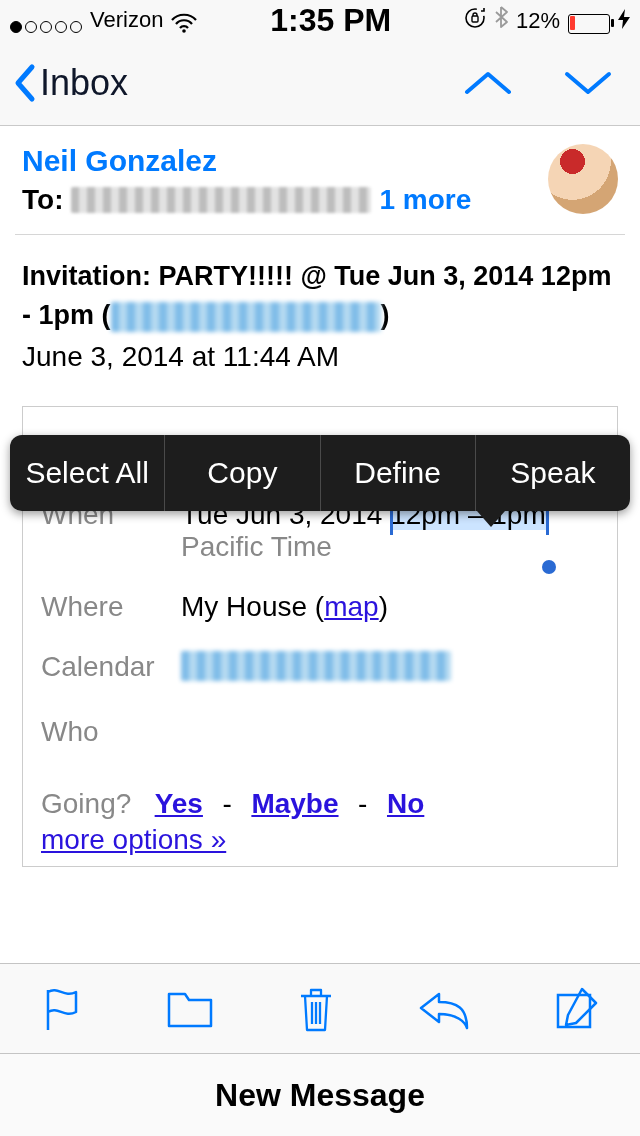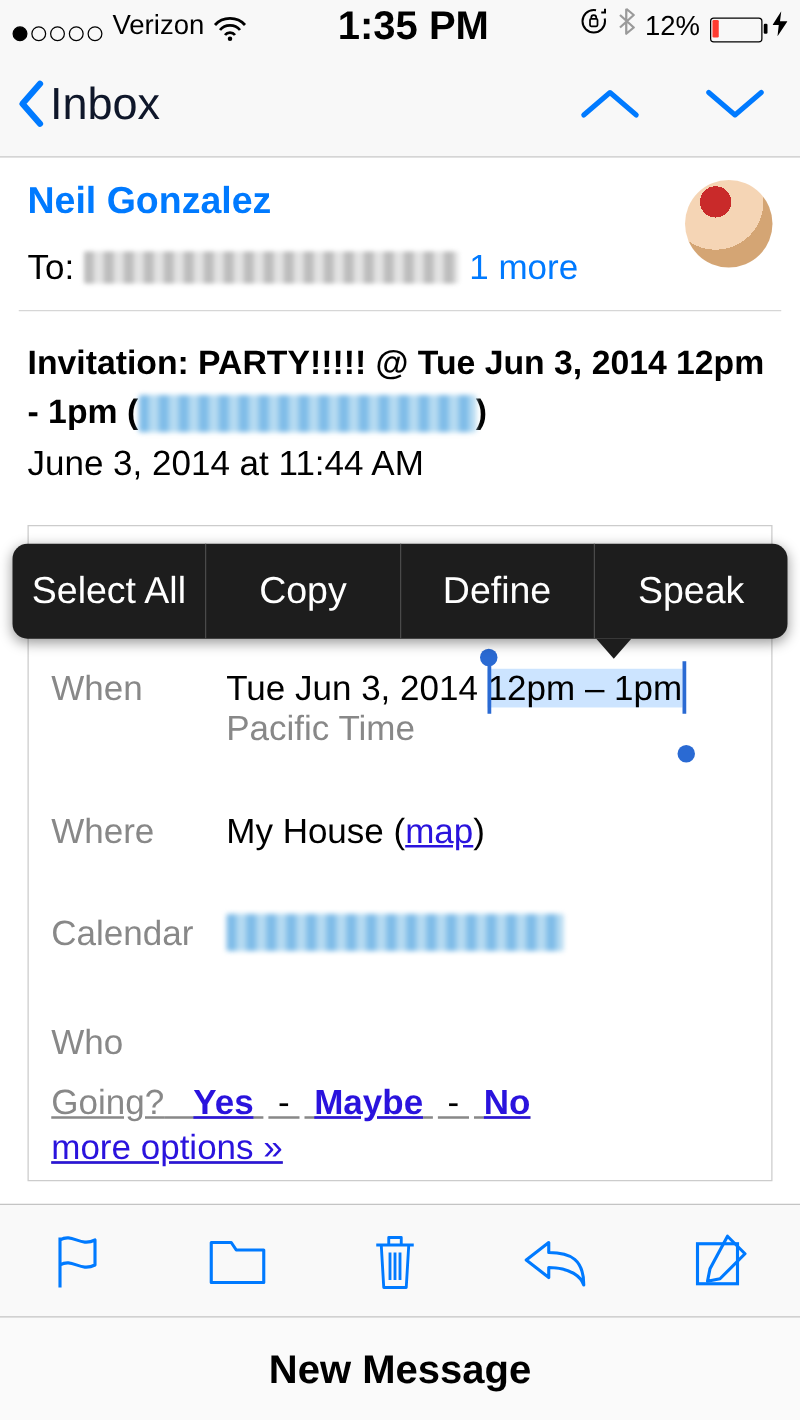--- a/index.html
+++ b/index.html
@@ -22,48 +22,48 @@
   .nav-bar{background:#f8f8f8;border-bottom:1px solid #c9c9c9;height:85px;display:flex;align-items:center;justify-content:space-between;padding:0 12px;}
   .back-btn{display:flex;align-items:center;color:#0f172a;font-size:36px;font-weight:400;gap:2px;}
   .chev-back svg{display:block;}
   .nav-arrows{display:flex;gap:50px;padding-right:15px;}
   .nav-arrows svg{display:block;}
 
   .msg-header{padding:18px 22px 18px 22px;}
   .from-row{display:flex;justify-content:space-between;align-items:flex-start;}
   .from-name{color:#007aff;font-size:30px;font-weight:700;}
   .avatar{width:70px;height:70px;border-radius:50%;background:radial-gradient(circle at 35% 25%,#c92a2a 0 18%,#f5d5b5 18% 55%,#d4a574 55% 100%);position:relative;overflow:hidden;}
-  .to-row{font-size:28px;color:#000;margin-top:20px;display:flex;align-items:center;gap:8px;flex-wrap:wrap;}
+  .to-row{font-size:28px;color:#000;margin-top:6px;display:flex;align-items:center;gap:8px;flex-wrap:wrap;font-weight:bold;}
   .to-label{color:#000;}
   .redact{display:inline-block;height:26px;width:300px;background-image:linear-gradient(90deg,#bdbdbd 0 8px,#e2e2e2 8px 16px);background-size:16px 100%;filter:blur(1.5px);border-radius:2px;}
   .more-link{color:#007aff;}
 
   .divider{height:1px;background:#d6d6d6;margin:0 15px;}
 
   .subject-block{padding:22px 22px 18px 22px;}
   .subject{font-size:27px;font-weight:700;line-height:1.45;}
   .subject .redact-inline{display:inline-block;vertical-align:middle;height:30px;width:270px;background:linear-gradient(90deg,#7fbce8 0 8px,#b5daf1 8px 16px);background-size:16px 100%;filter:blur(2px);border-radius:2px;}
   .sent-date{font-size:28px;color:#000;margin-top:6px;font-weight:400;}
 
   .invite-card{margin:15px 22px 0 22px;border:1px solid #ccc;padding:30px 18px 10px 18px;font-size:28px;position:relative;}
   .card-title-row{display:flex;justify-content:space-between;height:34px;overflow:hidden;}
   .card-title{font-weight:700;font-size:30px;}
   .card-more{color:#2a13dd;font-size:28px;text-decoration:underline;text-align:right;}
-  .field-row{display:flex;align-items:flex-start;margin-top:50px;}
+  .field-row{display:flex;align-items:flex-start;margin-top:28px;}
   .field-label{color:#888;flex:0 0 140px;font-size:28px;}
   .field-val{color:#000;font-size:28px;}
   .tz{color:#888;}
   .map-link{color:#2a13dd;text-decoration:underline;}
   .cal-redact{display:inline-block;height:30px;width:270px;background:linear-gradient(90deg,#7fbce8 0 8px,#b5daf1 8px 16px);background-size:16px 100%;filter:blur(2px);border-radius:2px;}
   .who-list{list-style:none;padding:0;margin:0;}
   .who-list li{padding-left:34px;position:relative;line-height:1.5;}
   .who-list li::before{content:"•";position:absolute;left:6px;color:#000;}
   .muted{color:#888;}
   .who-redact{display:inline-block;height:28px;width:300px;background:linear-gradient(90deg,#7fbce8 0 8px,#b5daf1 8px 16px);background-size:16px 100%;filter:blur(2px);border-radius:2px;vertical-align:middle;}
-  .going-row{margin-top:16px;font-size:28px;color:#888;text-decoration:underline;}
+  .going-row{margin-top:40px;font-size:28px;color:#888;}
   .going-link{color:#2a13dd;font-weight:700;text-decoration:underline;}
   .going-sep{color:#000;margin:0 4px;}
   .more-opts{color:#2a13dd;text-decoration:underline;font-size:28px;display:block;margin-top:4px;}
 
   
   .sel-wrap{position:relative;display:inline;}
   .selected-span{background:rgba(0,122,255,0.20);}
   .caret{position:absolute;width:3px;background:#2a6ad3;}
   .caret.start{height:42px;top:-6px;left:0;}
   .caret.end{height:42px;top:-6px;right:-3px;}

